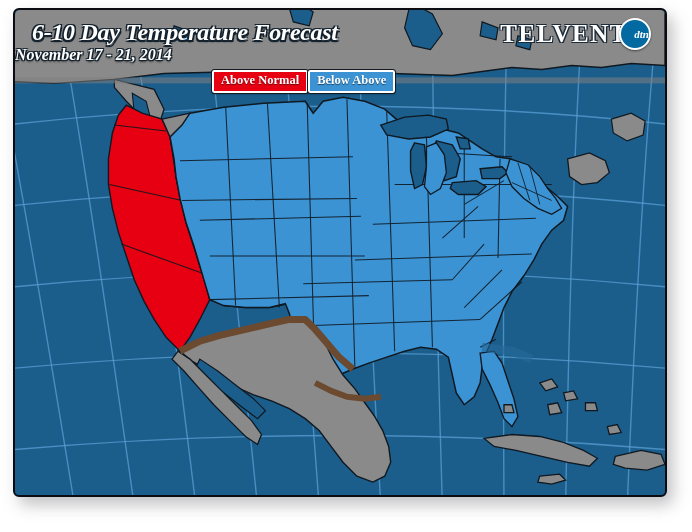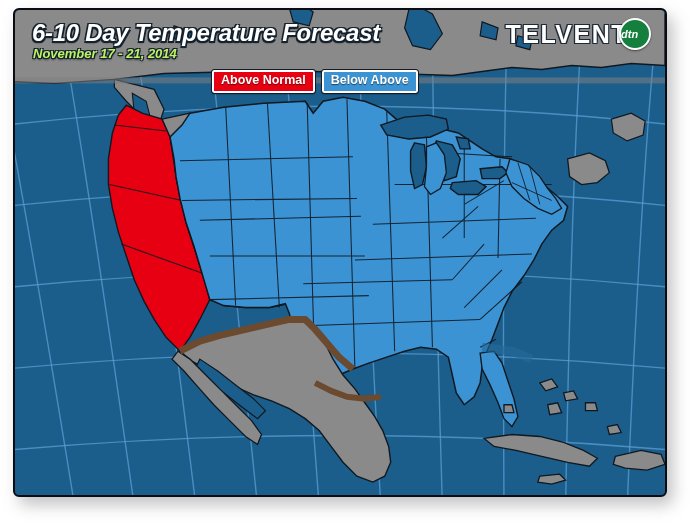--- a/index.html
+++ b/index.html
@@ -10,20 +10,21 @@
     height: 532px;
     overflow: hidden;
     font-family: "Liberation Sans", sans-serif;
   }
 
   #page {
     position: relative;
     width: 692px;
     height: 532px;
     background: #ffffff;
+    font-family: Liberation Serif, serif;
   }
 
   
   #shadow {
     position: absolute;
     left: 13px;
     top: 8px;
     width: 654px;
     height: 489px;
     border-radius: 7px;
@@ -73,26 +74,26 @@
     letter-spacing: -0.3px;
     white-space: nowrap;
     text-shadow:
       -1.5px -1.5px 0 #14222e,  1.5px -1.5px 0 #14222e,
       -1.5px  1.5px 0 #14222e,  1.5px  1.5px 0 #14222e,
        0px   2px   2px rgba(0,0,0,0.65);
   }
 
   #subtitle {
     position: absolute;
-    left: 18px;
+    left: 0;
     top: 36px;
-    font-size: 13px;
+    font-size: 16px;
     font-weight: bold;
     font-style: italic;
-    color: #bef264;
+    color: #ffffff;
     white-space: nowrap;
     text-shadow:
       -1.2px -1.2px 0 #14222e,  1.2px -1.2px 0 #14222e,
       -1.2px  1.2px 0 #14222e,  1.2px  1.2px 0 #14222e,
        0px   1.5px 2px rgba(0,0,0,0.65);
   }
 
   #brand {
     position: absolute;
     right: 14px;
@@ -109,44 +110,43 @@
     letter-spacing: 1.5px;
     text-shadow:
       -1.2px -1.2px 0 #1d2b38, 1.2px -1.2px 0 #1d2b38,
       -1.2px  1.2px 0 #1d2b38, 1.2px  1.2px 0 #1d2b38;
   }
 
   #brand-badge {
     width: 28px;
     height: 28px;
     border-radius: 50%;
-    background: #15803d;
+    background: #0369a1;
     border: 2px solid #ffffff;
     margin-left: -9px;
     display: flex;
     align-items: center;
-    justify-content: flex-start;
+    justify-content: flex-end;
     box-shadow: 0 1px 2px rgba(0,0,0,0.5);
   }
 
   #brand-badge span {
     font-size: 11px;
     font-weight: bold;
     font-style: italic;
     color: #ffffff;
     line-height: 1;
   }
 
   
   #legend {
     position: absolute;
     left: 197px;
     top: 60px;
     display: flex;
-    gap: 7px;
     pointer-events: auto;
   }
 
   .legend-chip {
     border: 2px solid #ffffff;
     border-radius: 2px;
     padding: 1px 7px 2px 7px;
     font-size: 12.5px;
     font-weight: bold;
     color: #ffffff;

